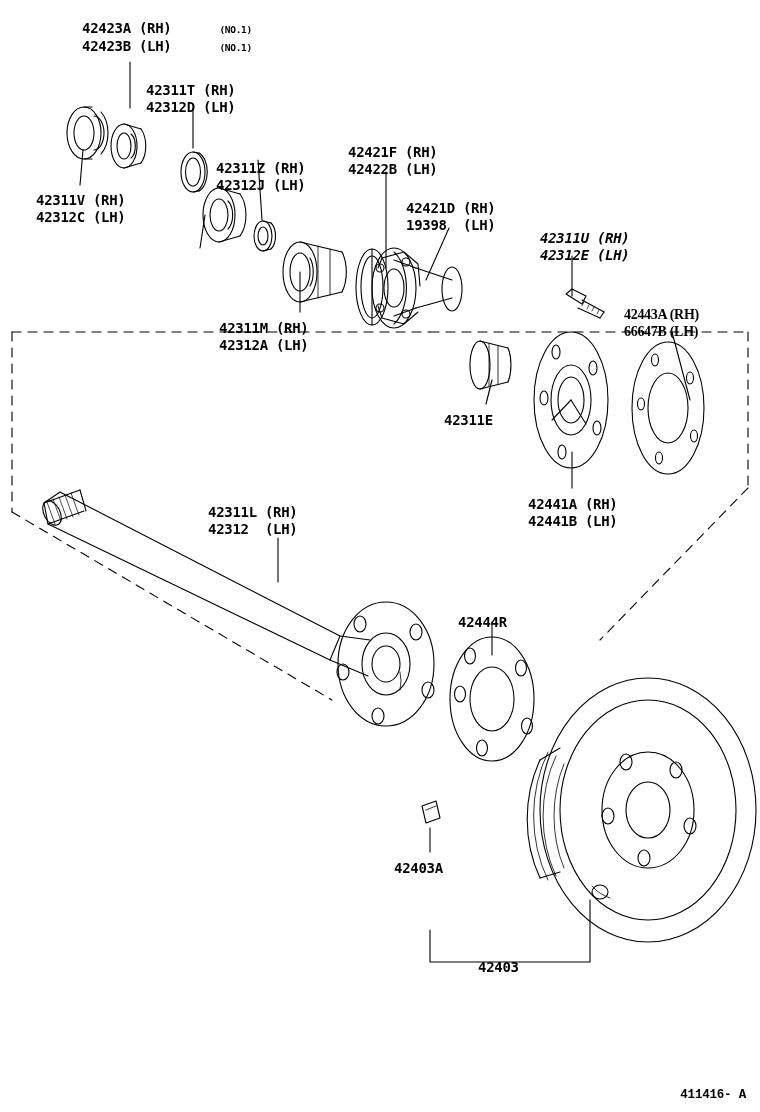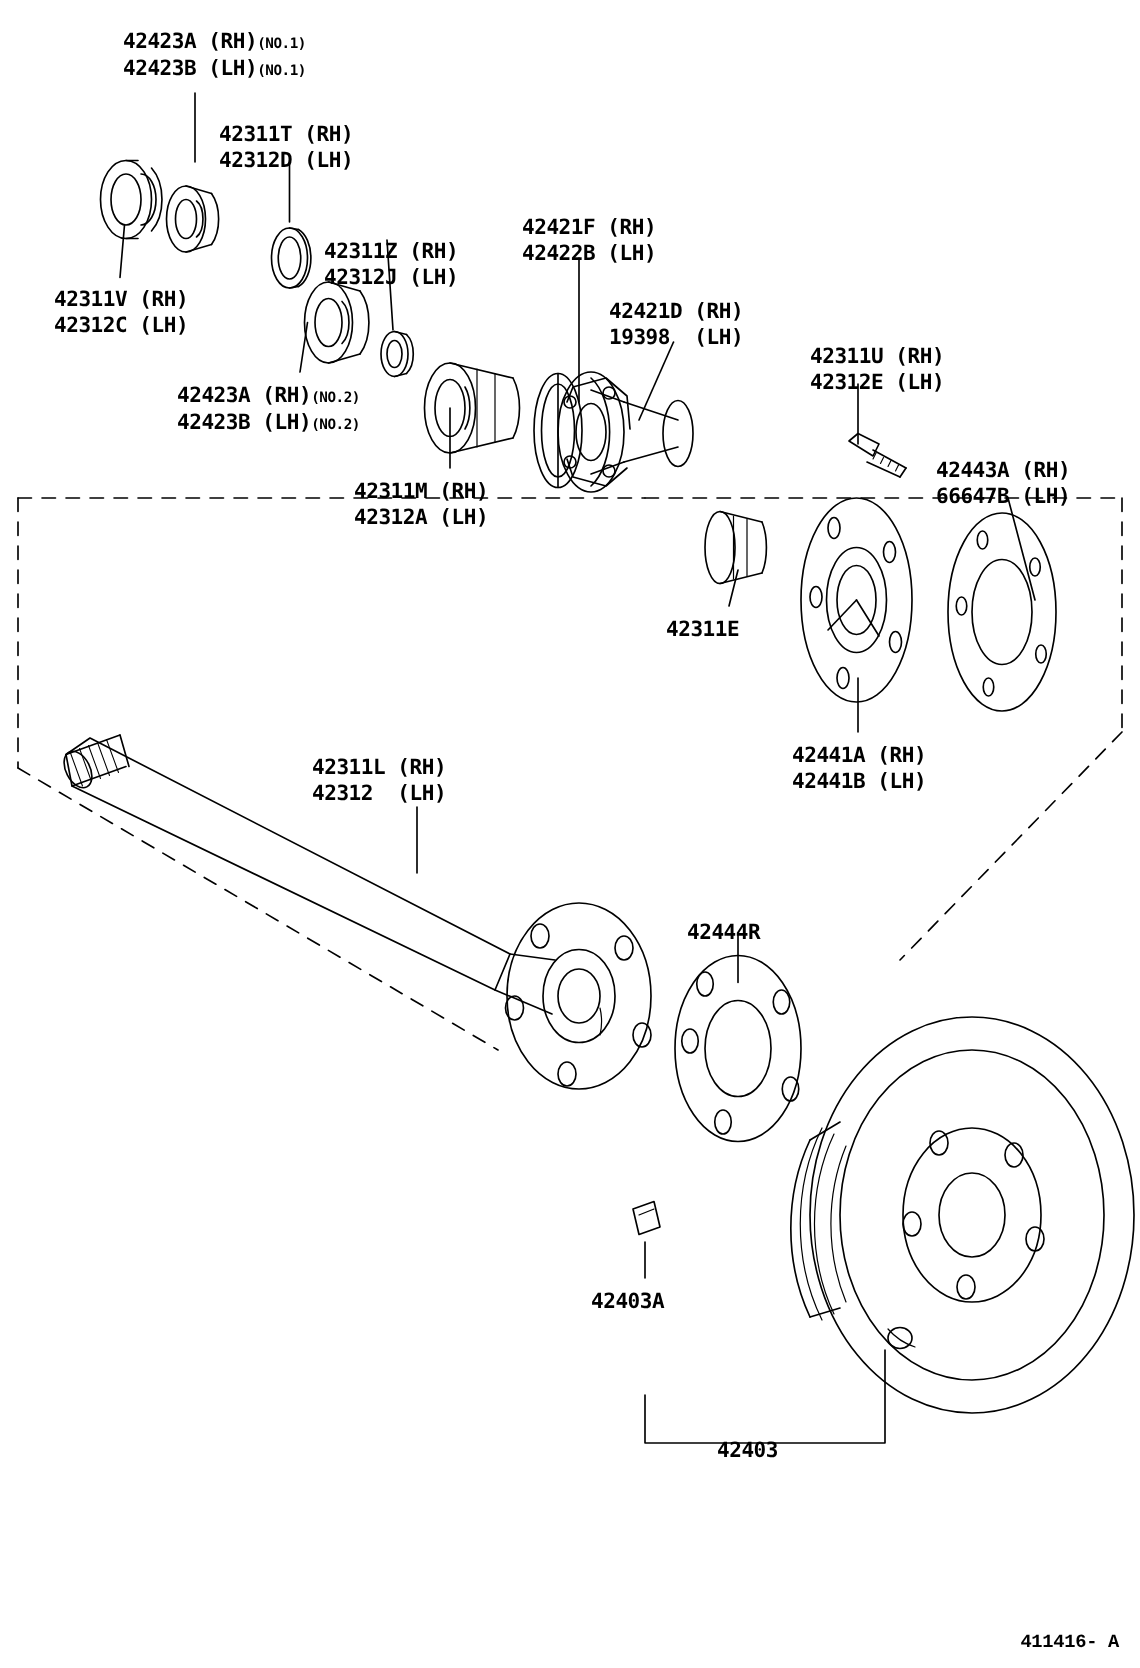--- a/index.html
+++ b/index.html
@@ -32,20 +32,21 @@
     font-weight: bold;
     font-size: 14px;
     line-height: 17px;
     white-space: pre;
     letter-spacing: -0.3px;
   }
   .lbl .sm {
     font-size: 9.5px;
     font-weight: bold;
     letter-spacing: -0.3px;
+    margin-left: 48px;
   }
   .figcode {
     position: absolute;
     right: 14px;
     bottom: 10px;
     font-family: Liberation Mono, monospace;
     font-size: 12.5px;
     font-weight: bold;
     letter-spacing: -0.2px;
   }
@@ -237,27 +238,26 @@
   <div class="lbl" style="left:146px; top:82px;"><span>42311T (RH)</span><br><span>42312D (LH)</span></div>
 
   <div class="lbl" style="left:216px; top:124px;margin-top:36px;"><span>42311Z (RH)</span><br><span>42312J (LH)</span></div>
 
   <div class="lbl" style="left:348px; top:144px;"><span>42421F (RH)</span><br><span>42422B (LH)</span></div>
 
   <div class="lbl" style="left:36px;  top:192px;"><span>42311V (RH)</span><br><span>42312C (LH)</span></div>
 
   <div class="lbl" style="left:406px; top:200px;"><span>42421D (RH)</span><br><span>19398  (LH)</span></div>
 
-  <div class="lbl" style="left:540px; top:230px;"><span>42311U (RH)</span><br><span>42312E (LH)</span></div>
-
-  <div class="lbl" style="left:118px; top:256px;"><span>42423A (RH)</span><span class="sm">(NO.2)</span><br><span>42423B (LH)</span><span class="sm">(NO.2)</span></div>
-
-  <div class="lbl" style="left:624px; top:306px;"><span>42443A (RH)</span><br><span>66647B (LH)</span></div>
-
-  <div class="lbl" style="left:236px; top:320px;"><span>42311M (RH)</span><br><span>42312A (LH)</span></div>
+  <div class="lbl" style="left:540px; top:230px;font-style:italic;"><span>42311U (RH)</span><br><span>42312E (LH)</span></div>
+
+
+  <div class="lbl" style="left:624px; top:306px;font-family:Liberation Serif, serif;"><span>42443A (RH)</span><br><span>66647B (LH)</span></div>
+
+  <div class="lbl" style="left:219px; top:320px;"><span>42311M (RH)</span><br><span>42312A (LH)</span></div>
 
   <div class="lbl" style="left:444px; top:412px;"><span>42311E</span></div>
 
   <div class="lbl" style="left:528px; top:496px;"><span>42441A (RH)</span><br><span>42441B (LH)</span></div>
 
   <div class="lbl" style="left:208px; top:504px;"><span>42311L (RH)</span><br><span>42312  (LH)</span></div>
 
   <div class="lbl" style="left:458px; top:614px;"><span>42444R</span></div>
 
   <div class="lbl" style="left:394px; top:860px;"><span>42403A</span></div>

